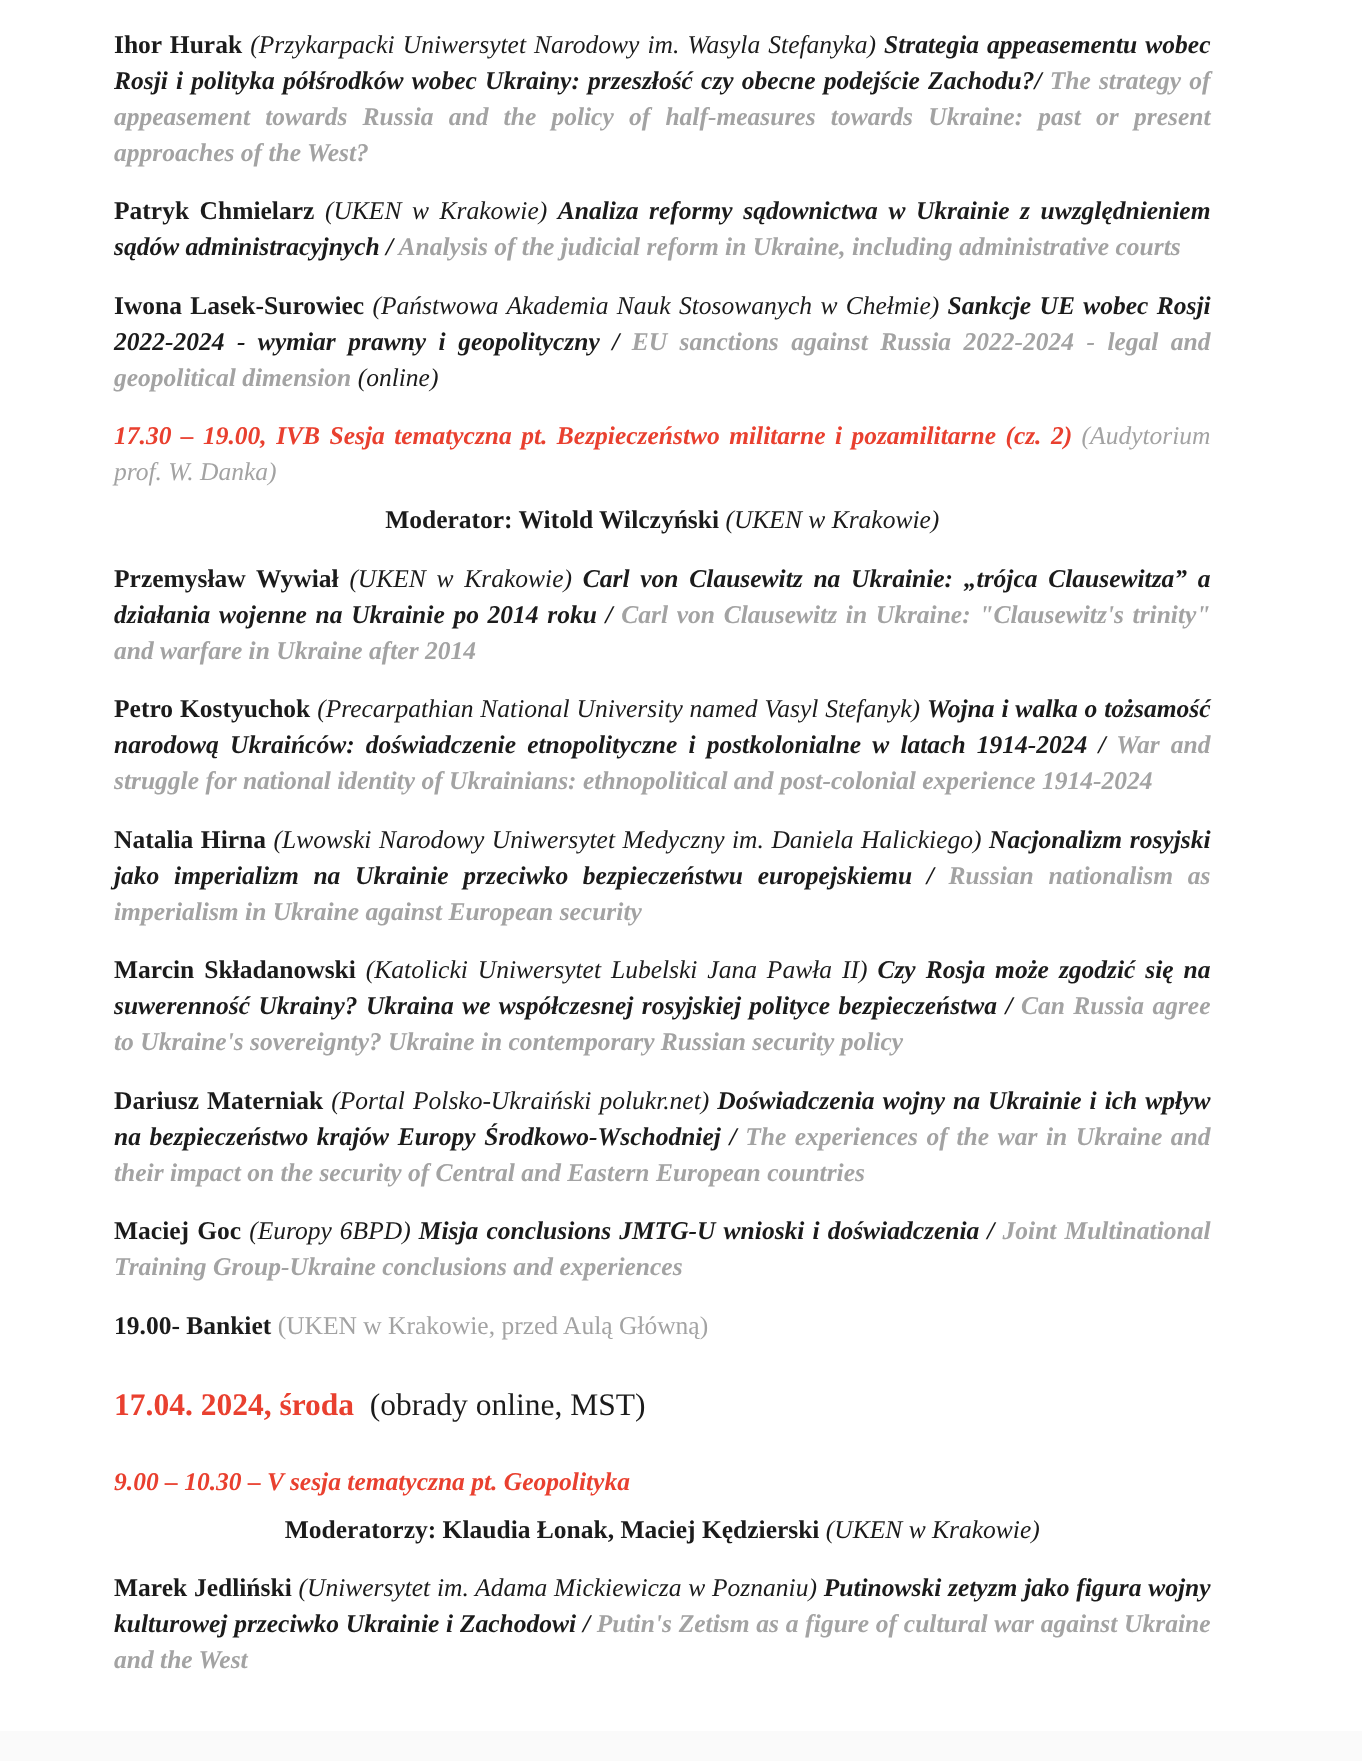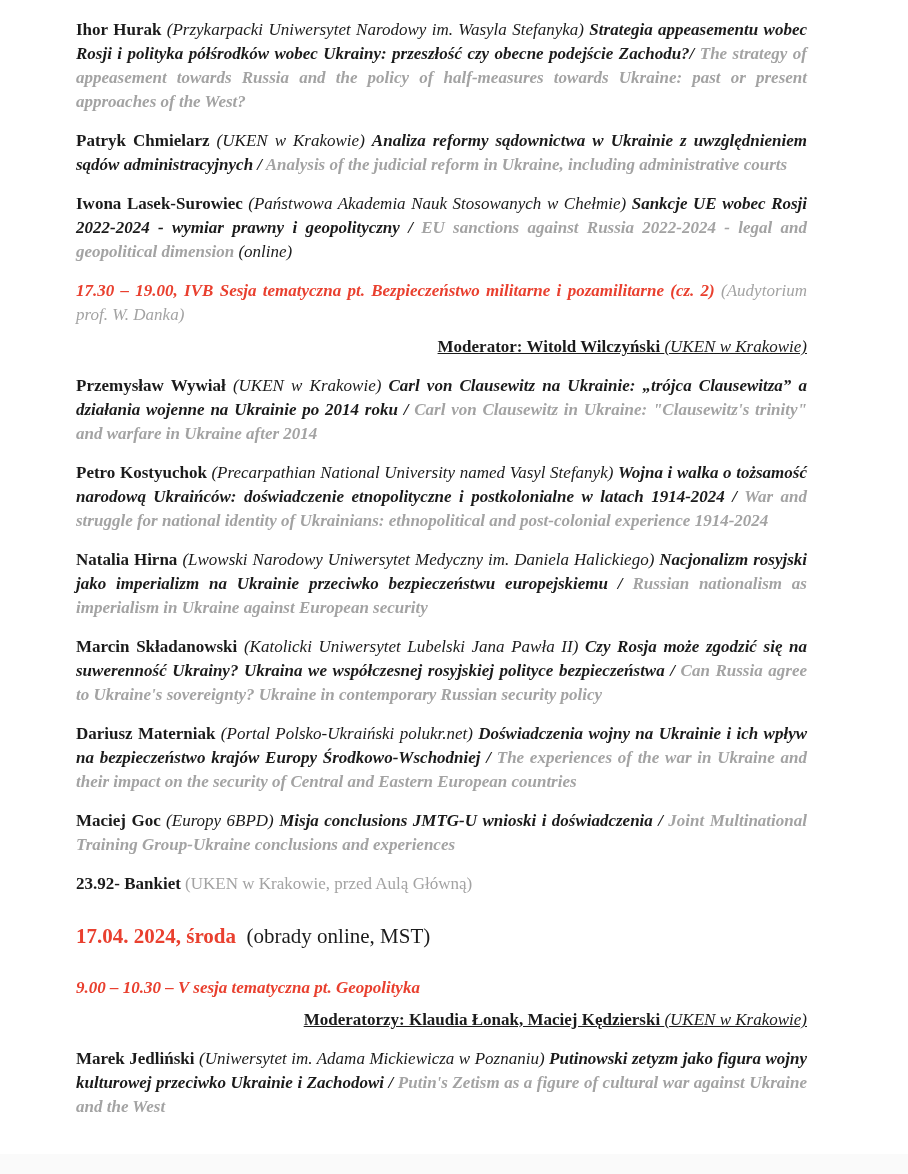--- a/index.html
+++ b/index.html
@@ -23,21 +23,21 @@
     font-size: 17px;
     line-height: 24px;
     color: #1b1b1b;
   }
   .para {
     margin: 0 0 15px 0;
     text-align: justify;
   }
   .para.heading      { margin-bottom: 8px; font-style: italic; }
   .para.heading.single { }
-  .para.moderator    { margin-bottom: 15px; text-align: right; text-decoration: underline; }
+  .para.moderator    { margin-bottom: 15px; text-align: center; }
   .para.banquet      { margin-bottom: 26px; text-align: left; }
   .para.date         { font-size: 21px; line-height: 28px; margin-bottom: 26px; text-align: left; }
   .para.last         { margin-bottom: 16px; }
 
   .run-name     { font-weight: bold; }
   .run-bold     { font-weight: bold; }
   .run-inst     { font-style: italic; }
   .run-title_pl { font-weight: bold; font-style: italic; }
   .run-title_en { font-weight: bold; font-style: italic; color: #a3a3a3; }
   .run-red      { font-weight: bold; color: #e9402f; }
@@ -63,19 +63,19 @@
     <p class="para entry"><span class="run-name">Patryk Chmielarz</span><span class="run-plain"> </span><span class="run-inst">(UKEN w Krakowie)</span><span class="run-plain"> </span><span class="run-title_pl">Analiza reformy sądownictwa w Ukrainie z uwzględnieniem sądów administracyjnych /</span><span class="run-title_en"> Analysis of the judicial reform in Ukraine, including administrative courts</span></p>
     <p class="para entry"><span class="run-name">Iwona Lasek-Surowiec</span><span class="run-plain">  </span><span class="run-inst">(Państwowa Akademia Nauk Stosowanych w Chełmie)</span><span class="run-plain"> </span><span class="run-title_pl">Sankcje UE wobec Rosji 2022-2024 - wymiar prawny i geopolityczny /</span><span class="run-title_en"> EU sanctions against Russia 2022-2024 - legal and geopolitical dimension </span><span class="run-inst">(online)</span></p>
     <p class="para heading"><span class="run-red">17.30 – 19.00, IVB Sesja tematyczna pt. Bezpieczeństwo militarne i pozamilitarne (cz. 2)</span><span class="run-gray"> (Audytorium prof. W. Danka)</span></p>
     <p class="para moderator"><span class="run-bold">Moderator: Witold Wilczyński </span><span class="run-inst">(UKEN w Krakowie)</span></p>
     <p class="para entry"><span class="run-name">Przemysław Wywiał</span><span class="run-plain"> </span><span class="run-inst">(UKEN w Krakowie)</span><span class="run-plain"> </span><span class="run-title_pl">Carl von Clausewitz na Ukrainie: „trójca Clausewitza” a działania wojenne na Ukrainie po 2014 roku /</span><span class="run-title_en"> Carl von Clausewitz in Ukraine: "Clausewitz's trinity" and warfare in Ukraine after 2014</span></p>
     <p class="para entry"><span class="run-name">Petro Kostyuchok</span><span class="run-plain"> </span><span class="run-inst">(Precarpathian National University named Vasyl Stefanyk)</span><span class="run-plain"> </span><span class="run-title_pl">Wojna i walka o tożsamość narodową Ukraińców: doświadczenie etnopolityczne i postkolonialne w latach 1914-2024 /</span><span class="run-title_en"> War and struggle for national identity of Ukrainians: ethnopolitical and post-colonial experience 1914-2024</span></p>
     <p class="para entry"><span class="run-name">Natalia Hirna</span><span class="run-plain"> </span><span class="run-inst">(Lwowski Narodowy Uniwersytet Medyczny im. Daniela Halickiego)</span><span class="run-plain"> </span><span class="run-title_pl">Nacjonalizm rosyjski jako imperializm na Ukrainie przeciwko bezpieczeństwu europejskiemu /</span><span class="run-title_en"> Russian nationalism as imperialism in Ukraine against European security</span></p>
     <p class="para entry"><span class="run-name">Marcin Składanowski</span><span class="run-plain"> </span><span class="run-inst">(Katolicki Uniwersytet Lubelski Jana Pawła II)</span><span class="run-plain"> </span><span class="run-title_pl">Czy Rosja może zgodzić się na suwerenność Ukrainy? Ukraina we współczesnej rosyjskiej polityce bezpieczeństwa /</span><span class="run-title_en"> Can Russia agree to Ukraine's sovereignty? Ukraine in contemporary Russian security policy</span></p>
     <p class="para entry"><span class="run-name">Dariusz Materniak</span><span class="run-plain"> </span><span class="run-inst">(Portal Polsko-Ukraiński polukr.net)</span><span class="run-plain"> </span><span class="run-title_pl">Doświadczenia wojny na Ukrainie i ich wpływ na bezpieczeństwo krajów Europy Środkowo-Wschodniej /</span><span class="run-title_en"> The experiences of the war in Ukraine and their impact on the security of Central and Eastern European countries</span></p>
     <p class="para entry"><span class="run-name">Maciej Goc</span><span class="run-plain"> </span><span class="run-inst">(Europy 6BPD)</span><span class="run-plain"> </span><span class="run-title_pl">Misja conclusions JMTG-U wnioski i doświadczenia /</span><span class="run-title_en"> Joint Multinational Training Group-Ukraine conclusions and experiences</span></p>
-    <p class="para banquet"><span class="run-bold">23.92- Bankiet</span><span class="run-gray"> (UKEN w Krakowie, przed Aulą Główną)</span></p>
+    <p class="para banquet"><span class="run-bold">19.00- Bankiet</span><span class="run-gray"> (UKEN w Krakowie, przed Aulą Główną)</span></p>
     <p class="para date"><span class="run-red">17.04. 2024, środa</span><span class="run-plain">&nbsp; (obrady online, MST)</span></p>
     <p class="para heading single"><span class="run-red">9.00 – 10.30 – V sesja tematyczna pt. Geopolityka</span></p>
     <p class="para moderator"><span class="run-bold">Moderatorzy: Klaudia Łonak, Maciej Kędzierski </span><span class="run-inst">(UKEN w Krakowie)</span></p>
     <p class="para entry last"><span class="run-name">Marek Jedliński</span><span class="run-plain"> </span><span class="run-inst">(Uniwersytet im. Adama Mickiewicza w Poznaniu)</span><span class="run-plain"> </span><span class="run-title_pl">Putinowski zetyzm jako figura wojny kulturowej przeciwko Ukrainie i Zachodowi /</span><span class="run-title_en"> Putin's Zetism as a figure of cultural war against Ukraine and the West</span></p>
   </div>
 <div class="page-edge"></div>
 
 </body></html>

